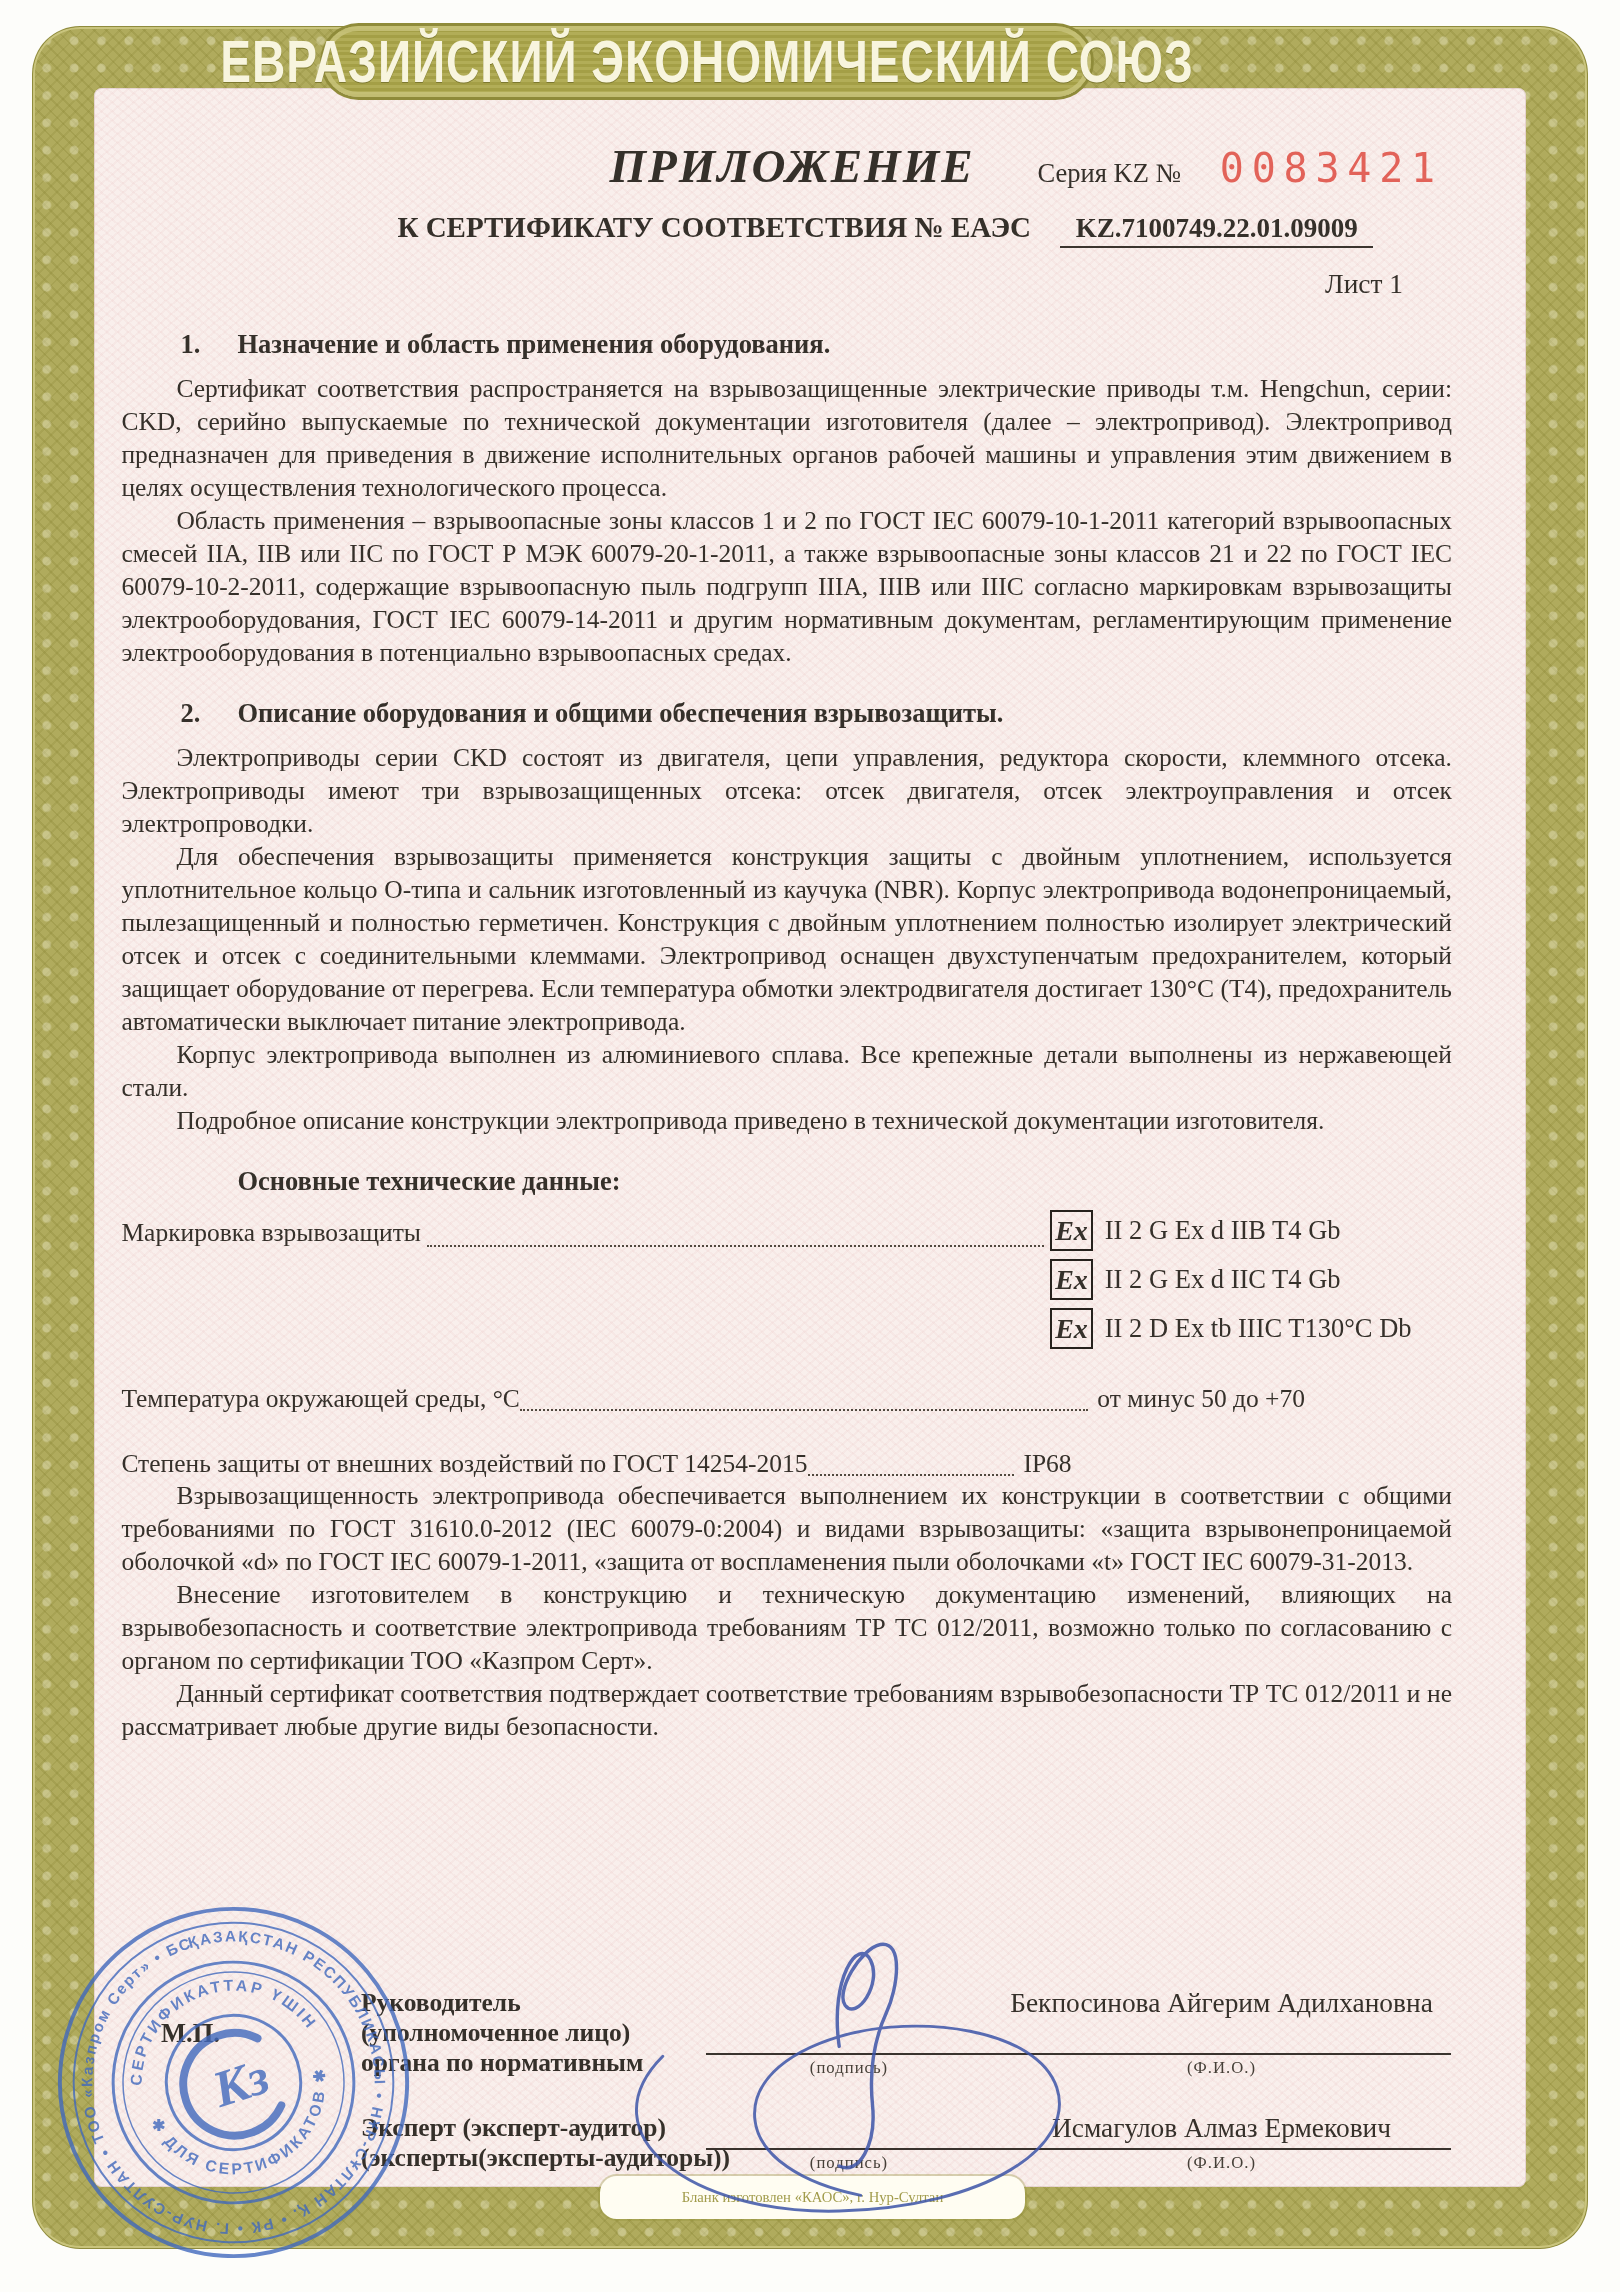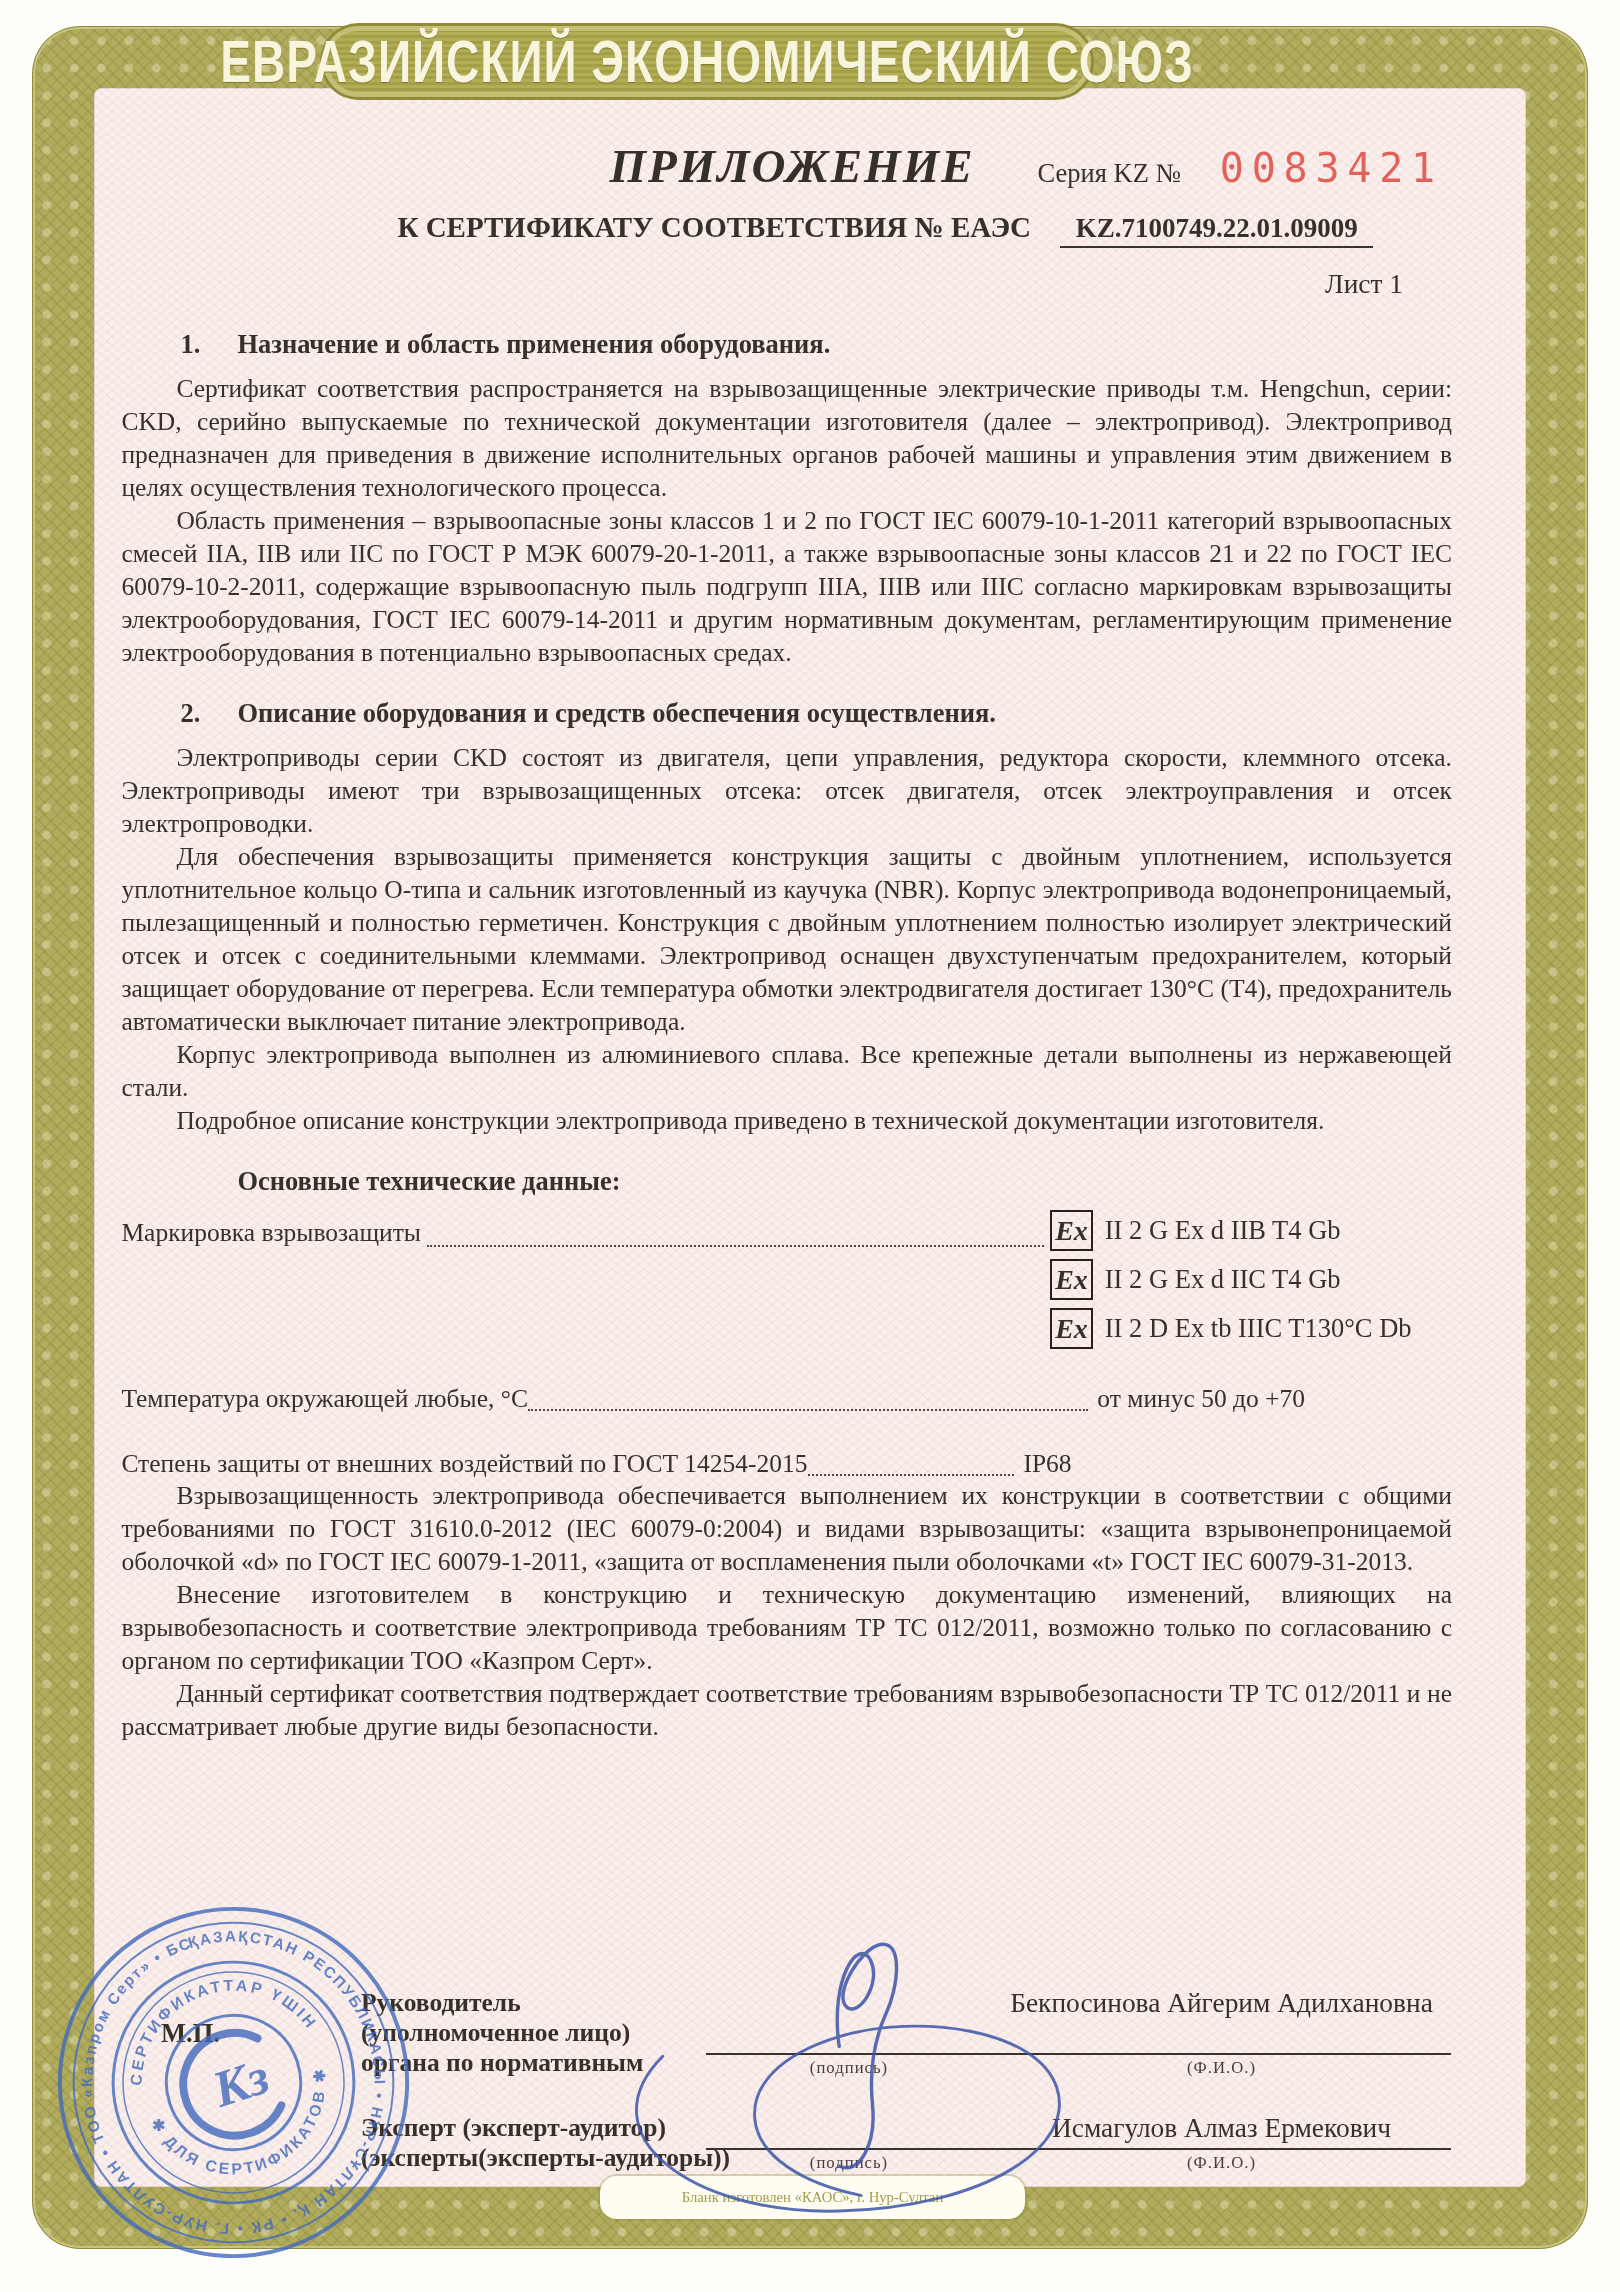--- a/index.html
+++ b/index.html
@@ -134,21 +134,21 @@
 
       <div class="sec-head">
         <span class="sec-num">1.</span>
         <span>Назначение и область применения оборудования.</span>
       </div>
       <p class="doc">Сертификат соответствия распространяется на взрывозащищенные электрические приводы т.м. Hengchun, серии: CKD, серийно выпускаемые по технической документации изготовителя (далее – электропривод). Электропривод предназначен для приведения в движение исполнительных органов рабочей машины и управления этим движением в целях осуществления технологического процесса.</p>
       <p class="doc">Область применения – взрывоопасные зоны классов 1 и 2 по ГОСТ IEC 60079-10-1-2011 категорий взрывоопасных смесей IIA, IIB или IIC по ГОСТ Р МЭК 60079-20-1-2011, а также взрывоопасные зоны классов 21 и 22 по ГОСТ IEC 60079-10-2-2011, содержащие взрывоопасную пыль подгрупп IIIA, IIIB или IIIC согласно маркировкам взрывозащиты электрооборудования, ГОСТ IEC 60079-14-2011 и другим нормативным документам, регламентирующим применение электрооборудования в потенциально взрывоопасных средах.</p>
 
       <div class="sec-head">
         <span class="sec-num">2.</span>
-        <span>Описание оборудования и средств обеспечения осуществления.</span>
+        <span>Описание оборудования и общими обеспечения взрывозащиты.</span>
       </div>
       <p class="doc">Электроприводы серии CKD состоят из двигателя, цепи управления, редуктора скорости, клеммного отсека. Электроприводы имеют три взрывозащищенных отсека: отсек двигателя, отсек электроуправления и отсек электропроводки.</p>
       <p class="doc">Для обеспечения взрывозащиты применяется конструкция защиты с двойным уплотнением, используется уплотнительное кольцо О-типа и сальник изготовленный из каучука (NBR). Корпус электропривода водонепроницаемый, пылезащищенный и полностью герметичен. Конструкция с двойным уплотнением полностью изолирует электрический отсек и отсек с соединительными клеммами. Электропривод оснащен двухступенчатым предохранителем, который защищает оборудование от перегрева. Если температура обмотки электродвигателя достигает 130°С (Т4), предохранитель автоматически выключает питание электропривода.</p>
       <p class="doc">Корпус электропривода выполнен из алюминиевого сплава. Все крепежные детали выполнены из нержавеющей стали.</p>
       <p class="doc">Подробное описание конструкции электропривода приведено в технической документации изготовителя.</p>
 
       <div class="tech-head">Основные технические данные:</div>
 
       <div class="marking-row">
         <span class="marking-label">Маркировка взрывозащиты</span>
@@ -163,21 +163,21 @@
             <span>II 2 G Ex d IIC T4 Gb</span>
           </div>
           <div class="ex-line">
             <span class="ex-box">Ex</span>
             <span>II 2 D Ex tb IIIC T130°C Db</span>
           </div>
         </div>
       </div>
 
       <div class="lead-row temp-row">
-        <span class="label">Температура окружающей любые, °С</span>
+        <span class="label">Температура окружающей среды, °С</span>
         <span class="dotfill"></span>
         <span class="value">от минус 50 до +70</span>
       </div>
 
       <div class="lead-row ip-row">
         <span class="label">Степень защиты от внешних воздействий по ГОСТ 14254-2015</span>
         <span class="dotfill"></span>
         <span class="value">IP68</span>
       </div>
 

